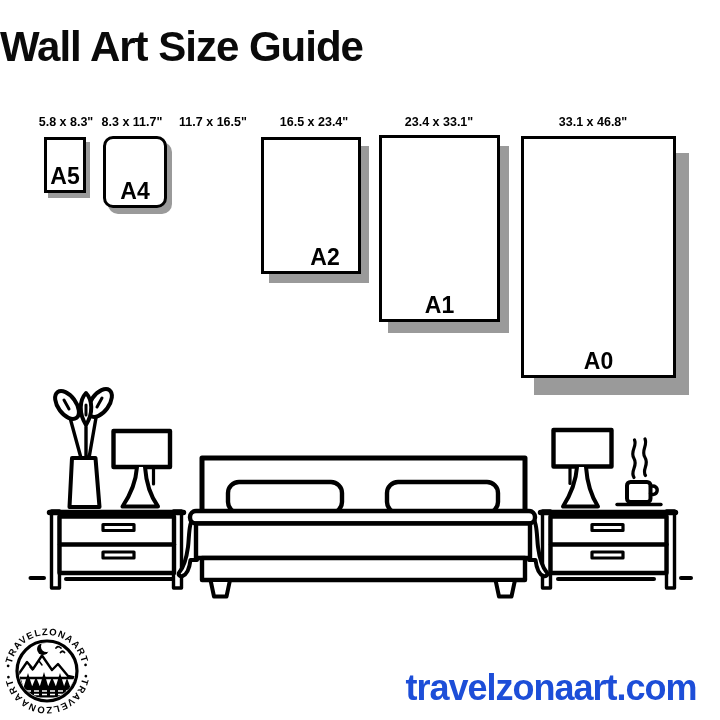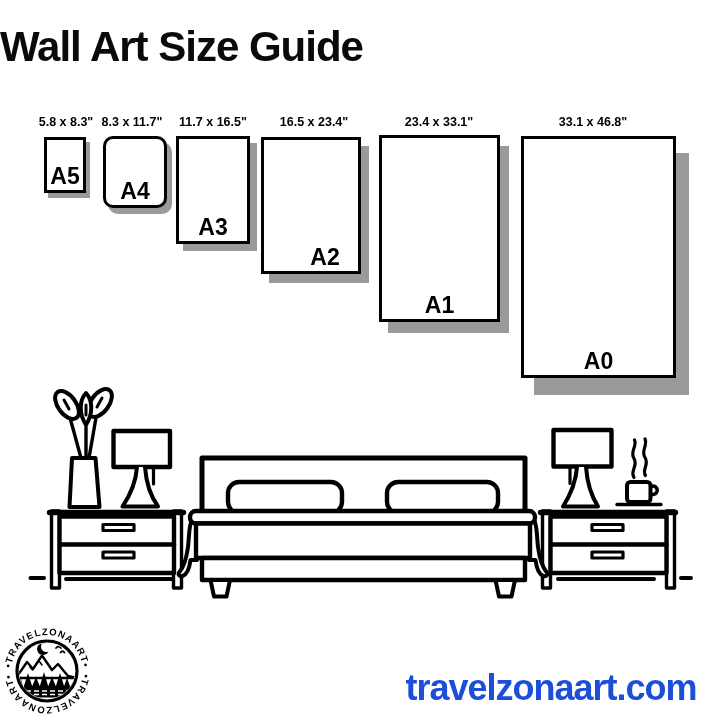--- a/index.html
+++ b/index.html
@@ -51,23 +51,20 @@
   <div class="size-label lbl-a3">11.7 x 16.5"</div>
   <div class="size-label lbl-a2">16.5 x 23.4"</div>
   <div class="size-label lbl-a1">23.4 x 33.1"</div>
   <div class="size-label lbl-a0">33.1 x 46.8"</div>
 
   <div class="paper a5">
       <span>A5</span>
     </div>
   <div class="paper a4">
       <span>A4</span>
-    </div>
-  <div class="paper a3">
-      <span>A3</span>
     </div>
   <div class="paper a2">
       <span>A2</span>
     </div>
   <div class="paper a1">
       <span>A1</span>
     </div>
   <div class="paper a0">
       <span>A0</span>
     </div>

